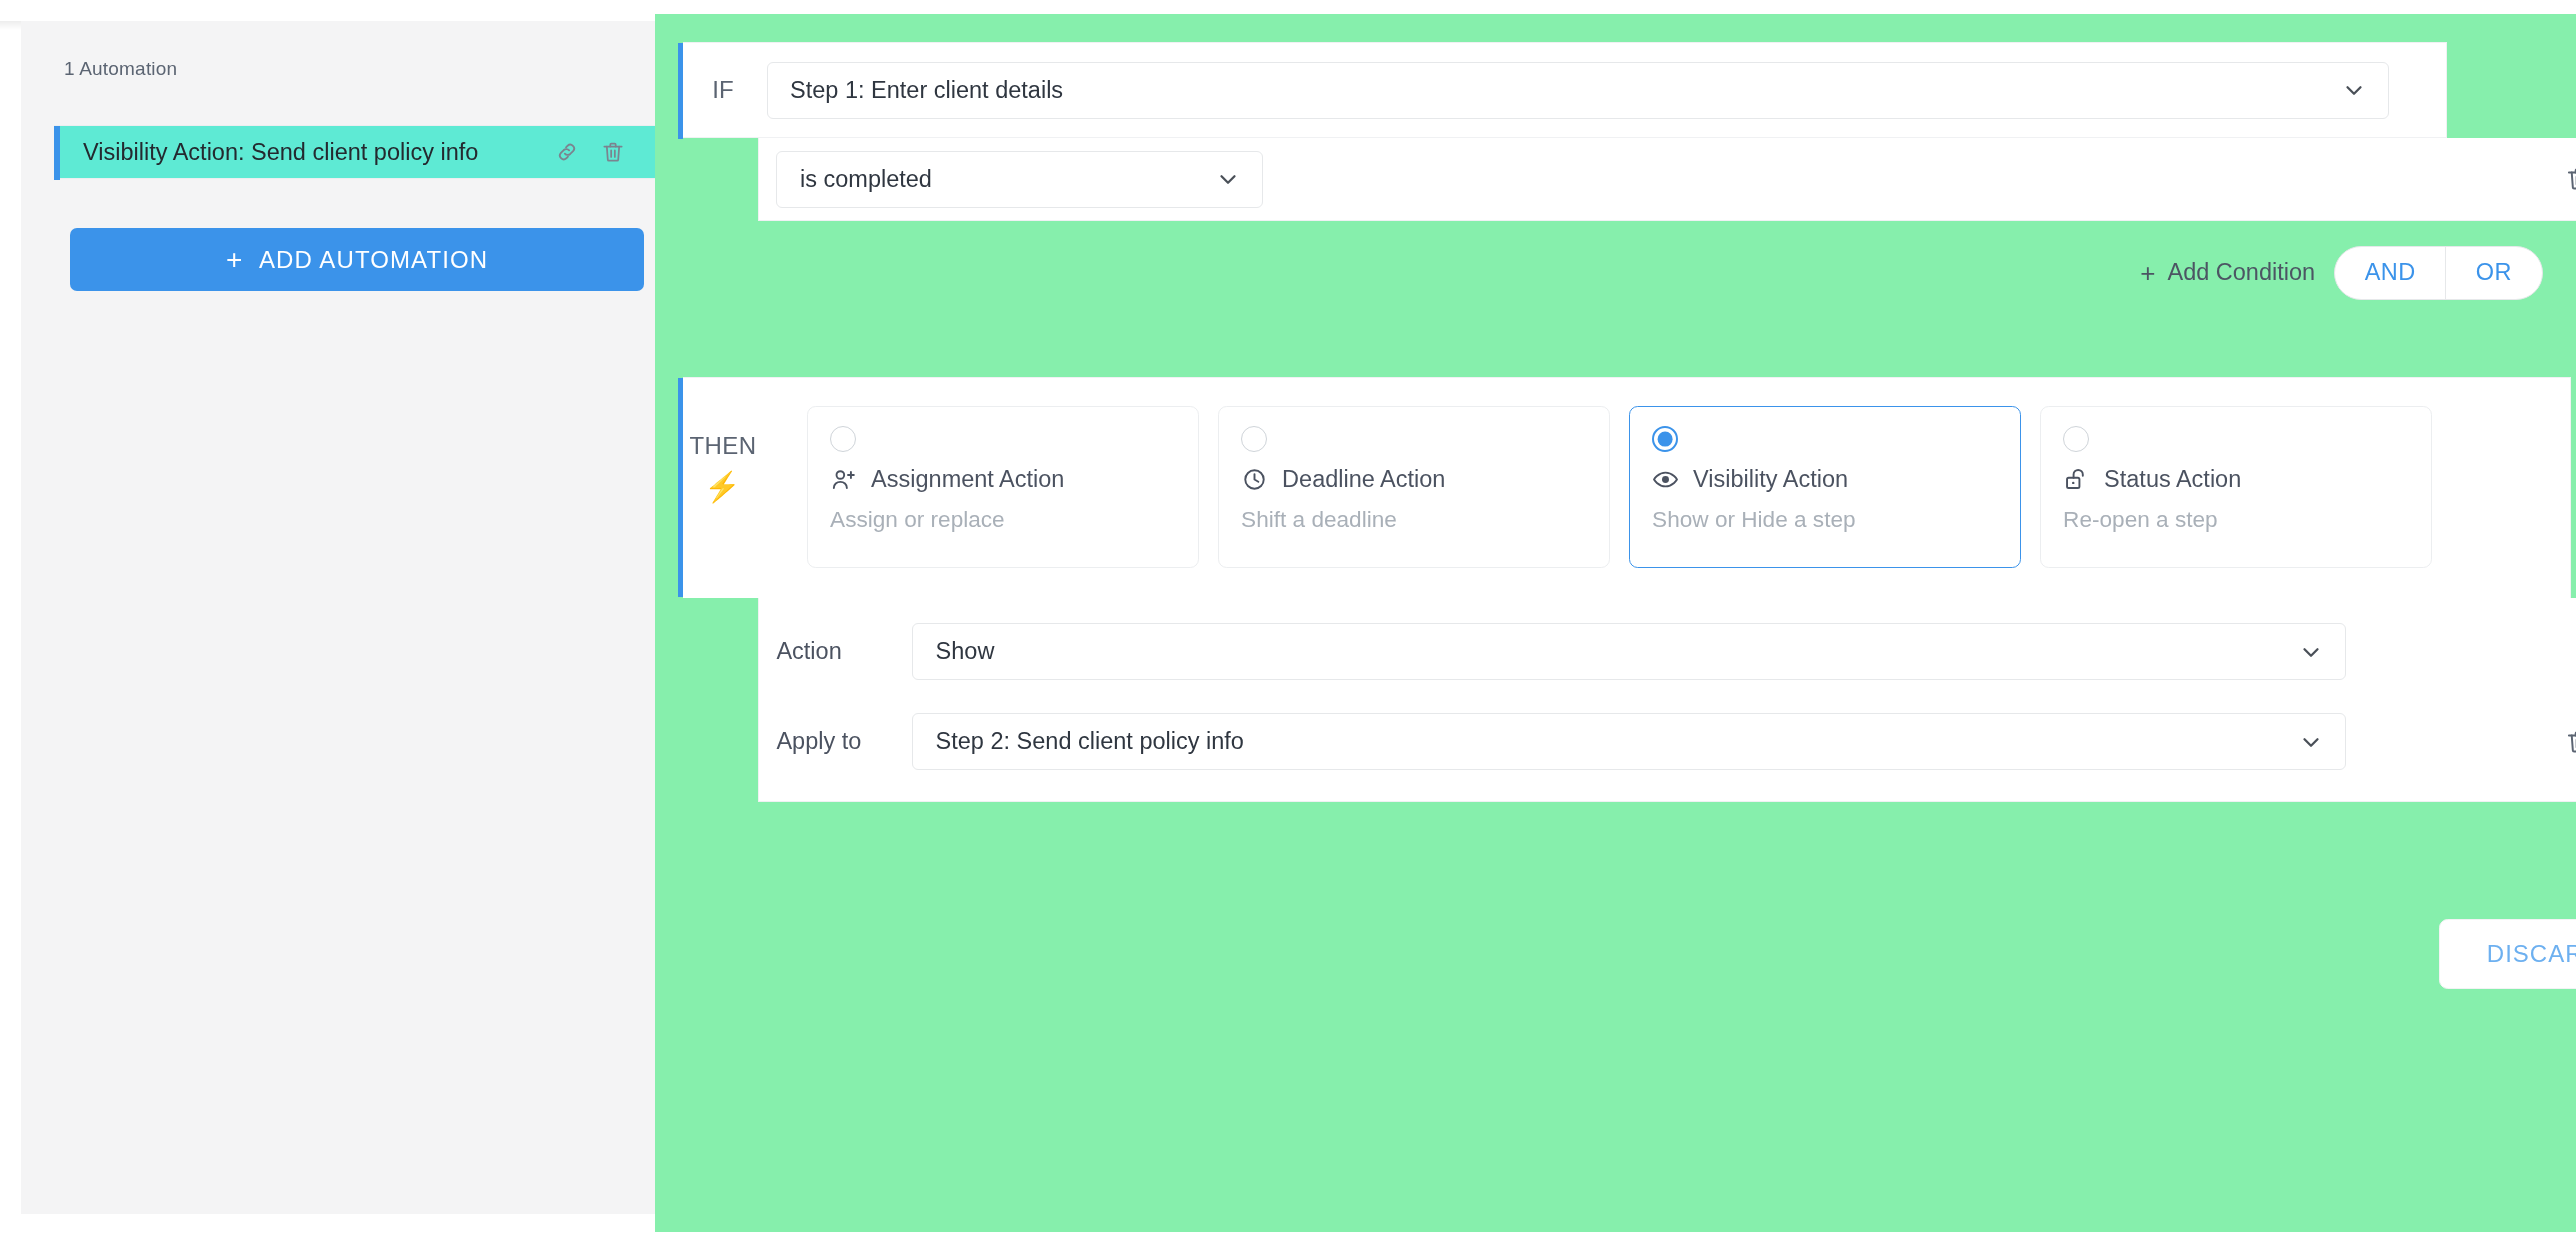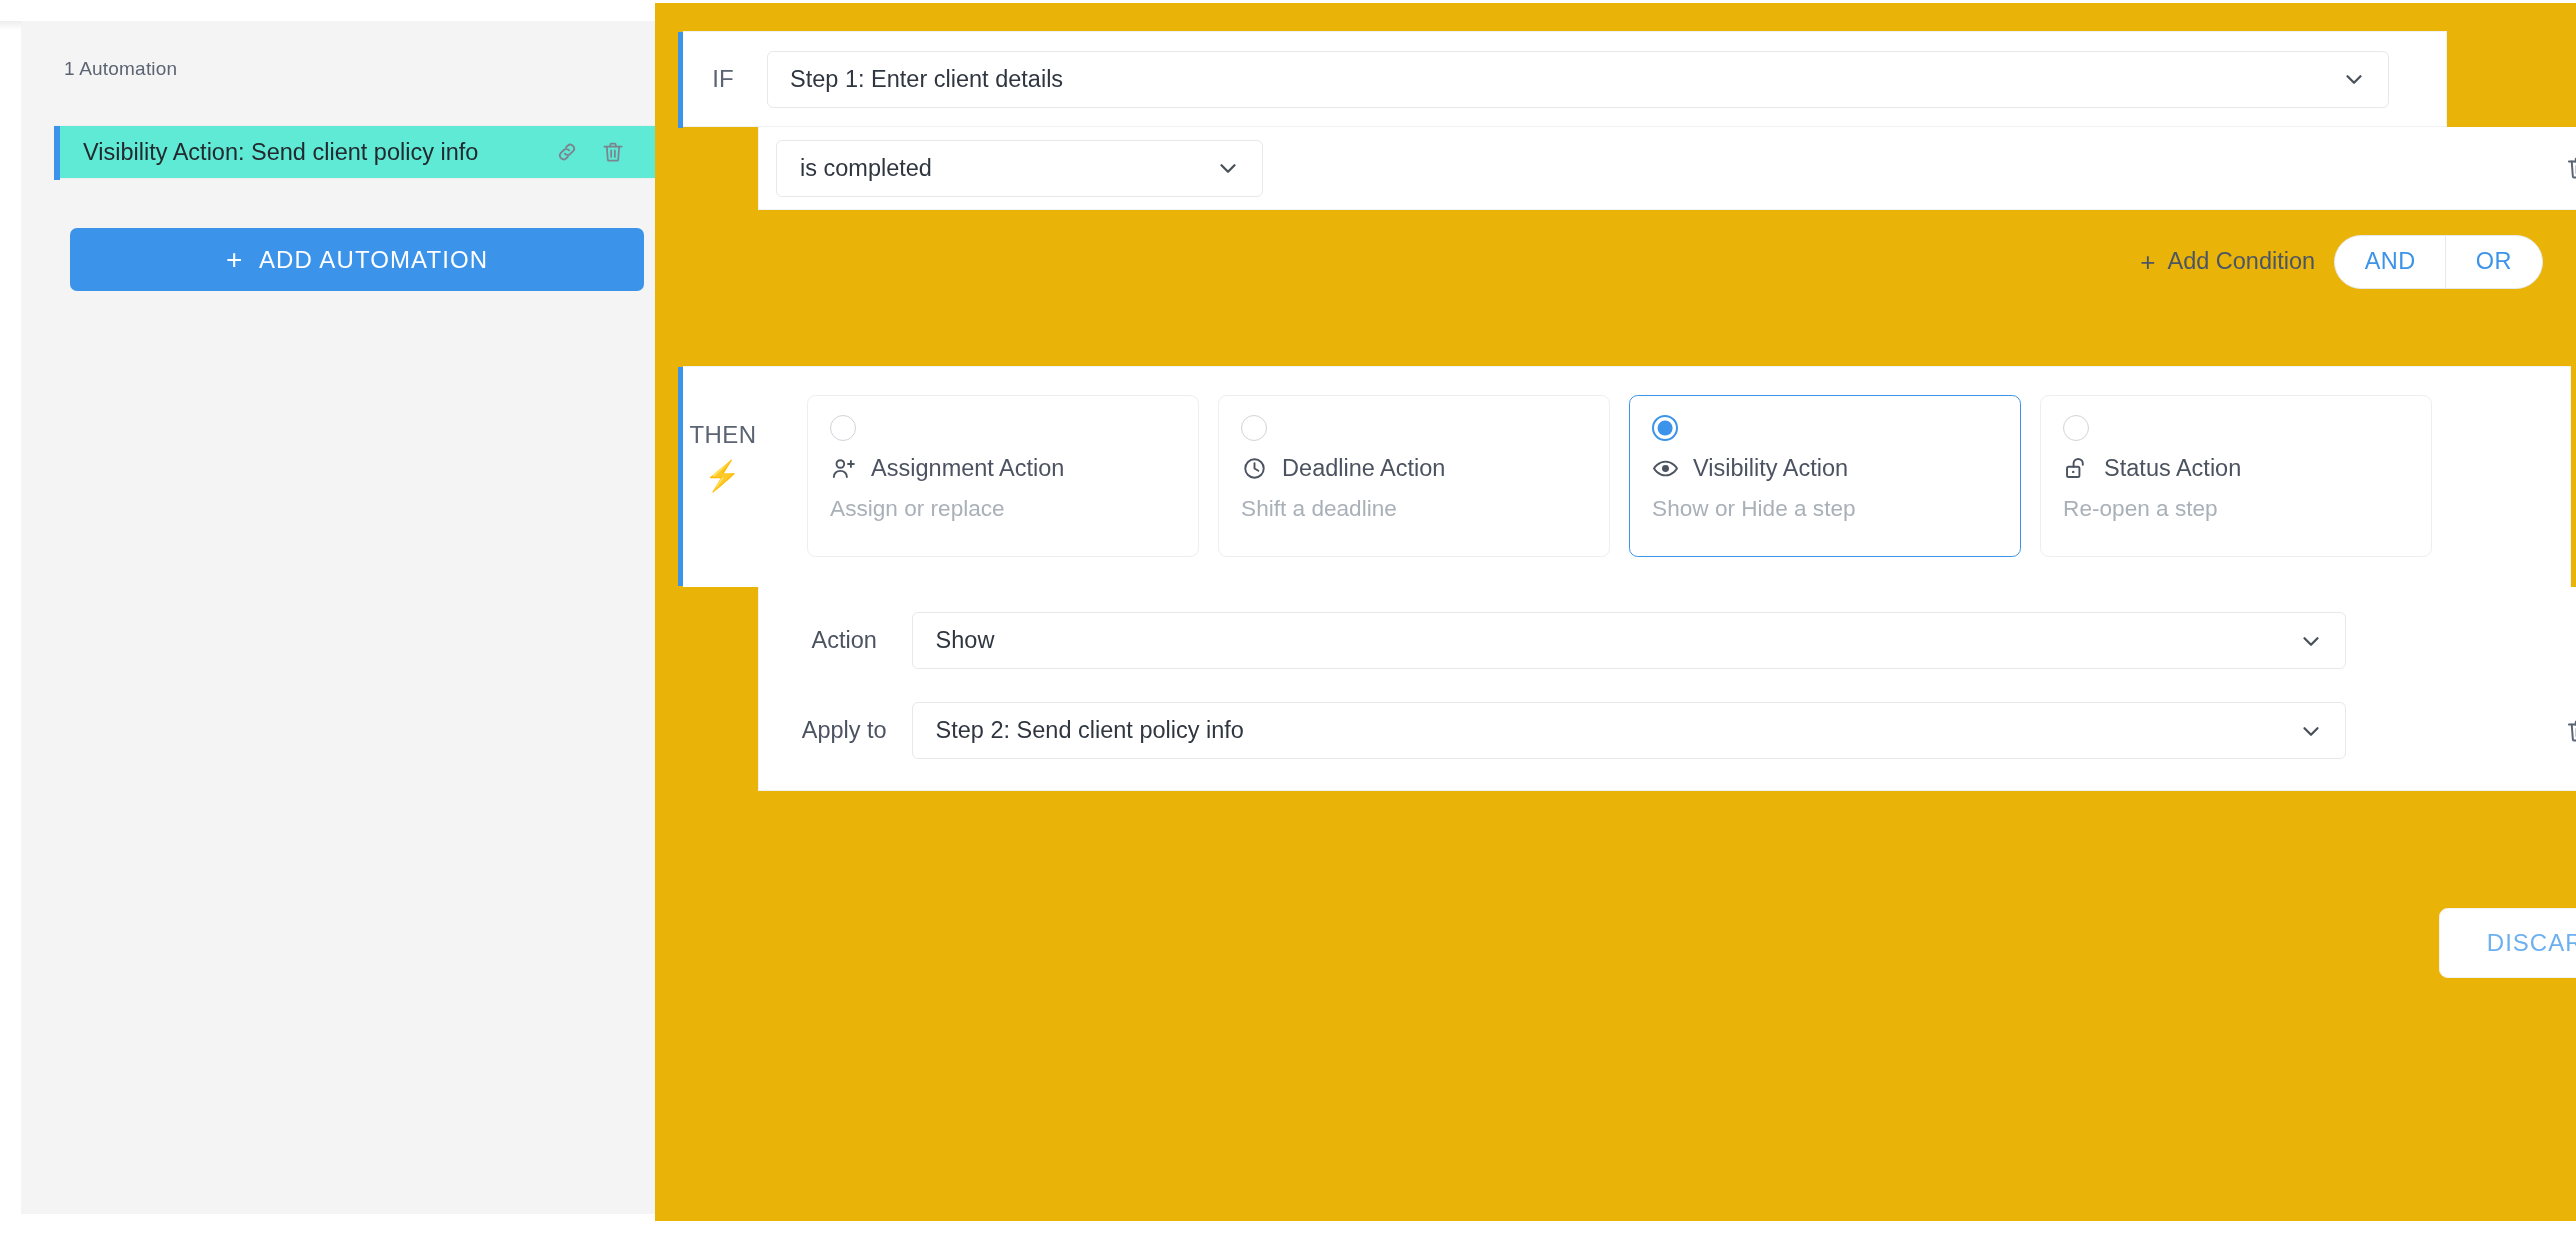--- a/index.html
+++ b/index.html
@@ -104,23 +104,23 @@
   }
   .add-automation-btn .plus {
     font-size: 28px;
     line-height: 1;
     font-weight: 400;
   }
 
   
   .main {
     position: absolute;
-    left: 655px; top: 3px;
+    left: 655px; top: 14px;
     width: 1921px; height: 1218px;
-    background: #eab308;
+    background: #86efac;
   }
 
   
   .if-block {
     position: absolute;
     left: 28px; top: 28px;
     width: 1764px;
   }
   .if-topcard {
     position: relative;
@@ -334,21 +334,20 @@
     height: 66px;
     position: relative;
   }
   .field-row + .field-row { margin-top: 24px; }
   .field-label {
     flex: 0 0 153px;
     padding-left: 17.4px;
     font-size: 23.5px;
     color: #4b5260;
     white-space: nowrap;
-    text-align: center;
   }
   .select-wide { width: 1434px; }
   .field-row .trash-slot {
     margin-left: auto;
     padding-right: 22.6px;
     display: flex;
     align-items: center;
   }
   .trash-spacer { width: 83px; }
 

